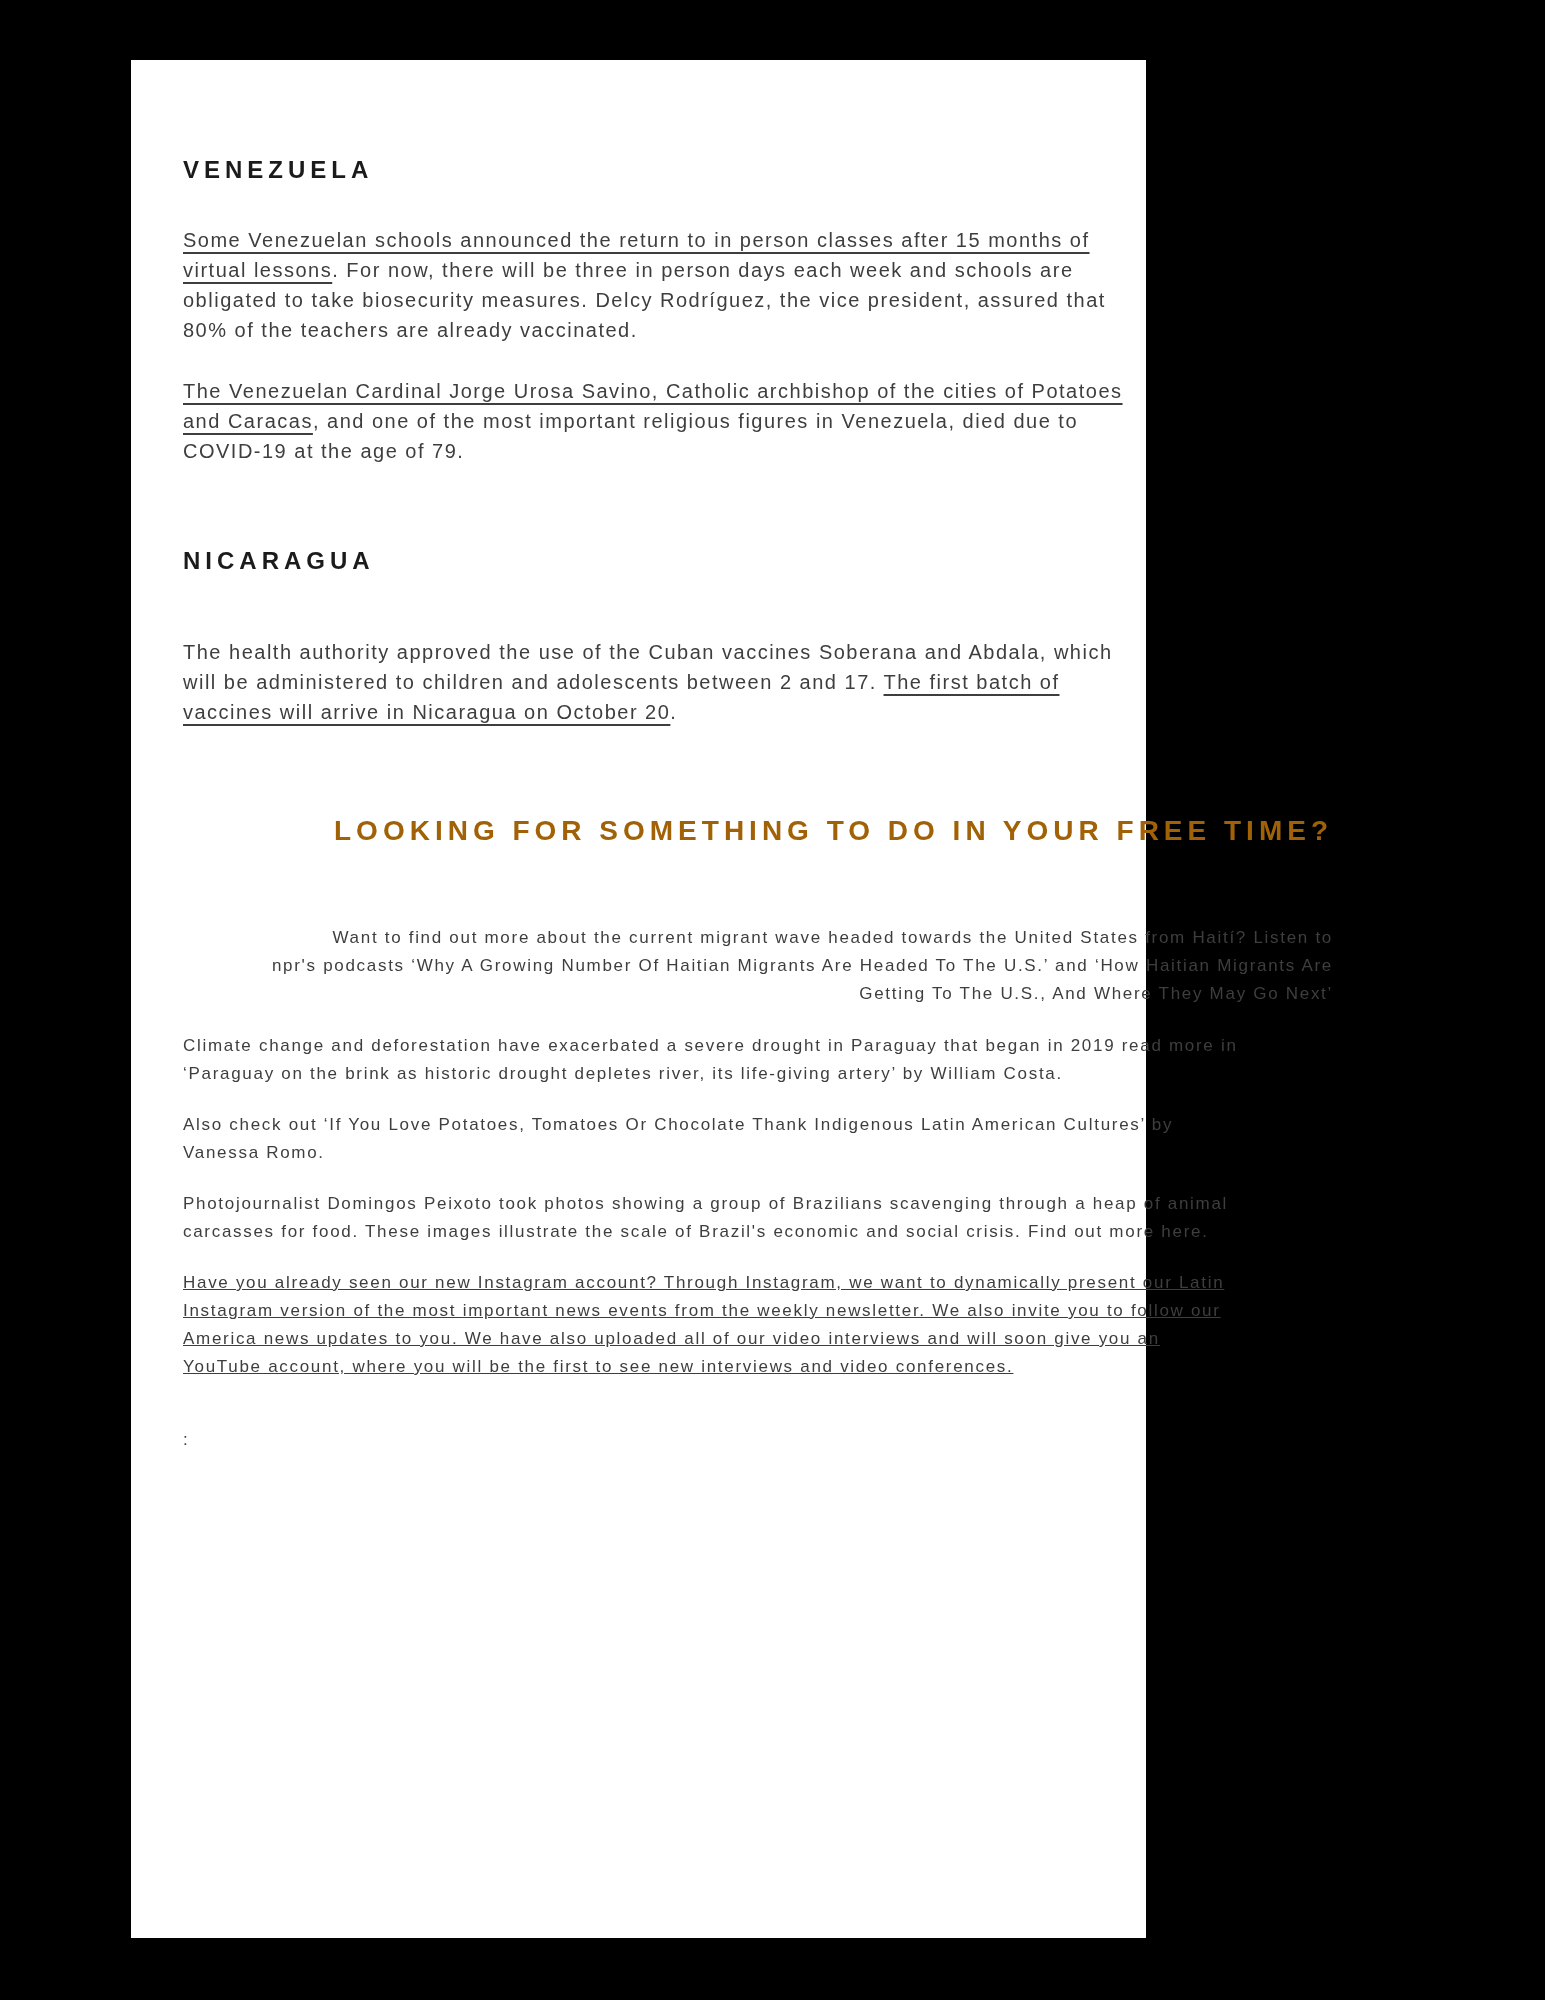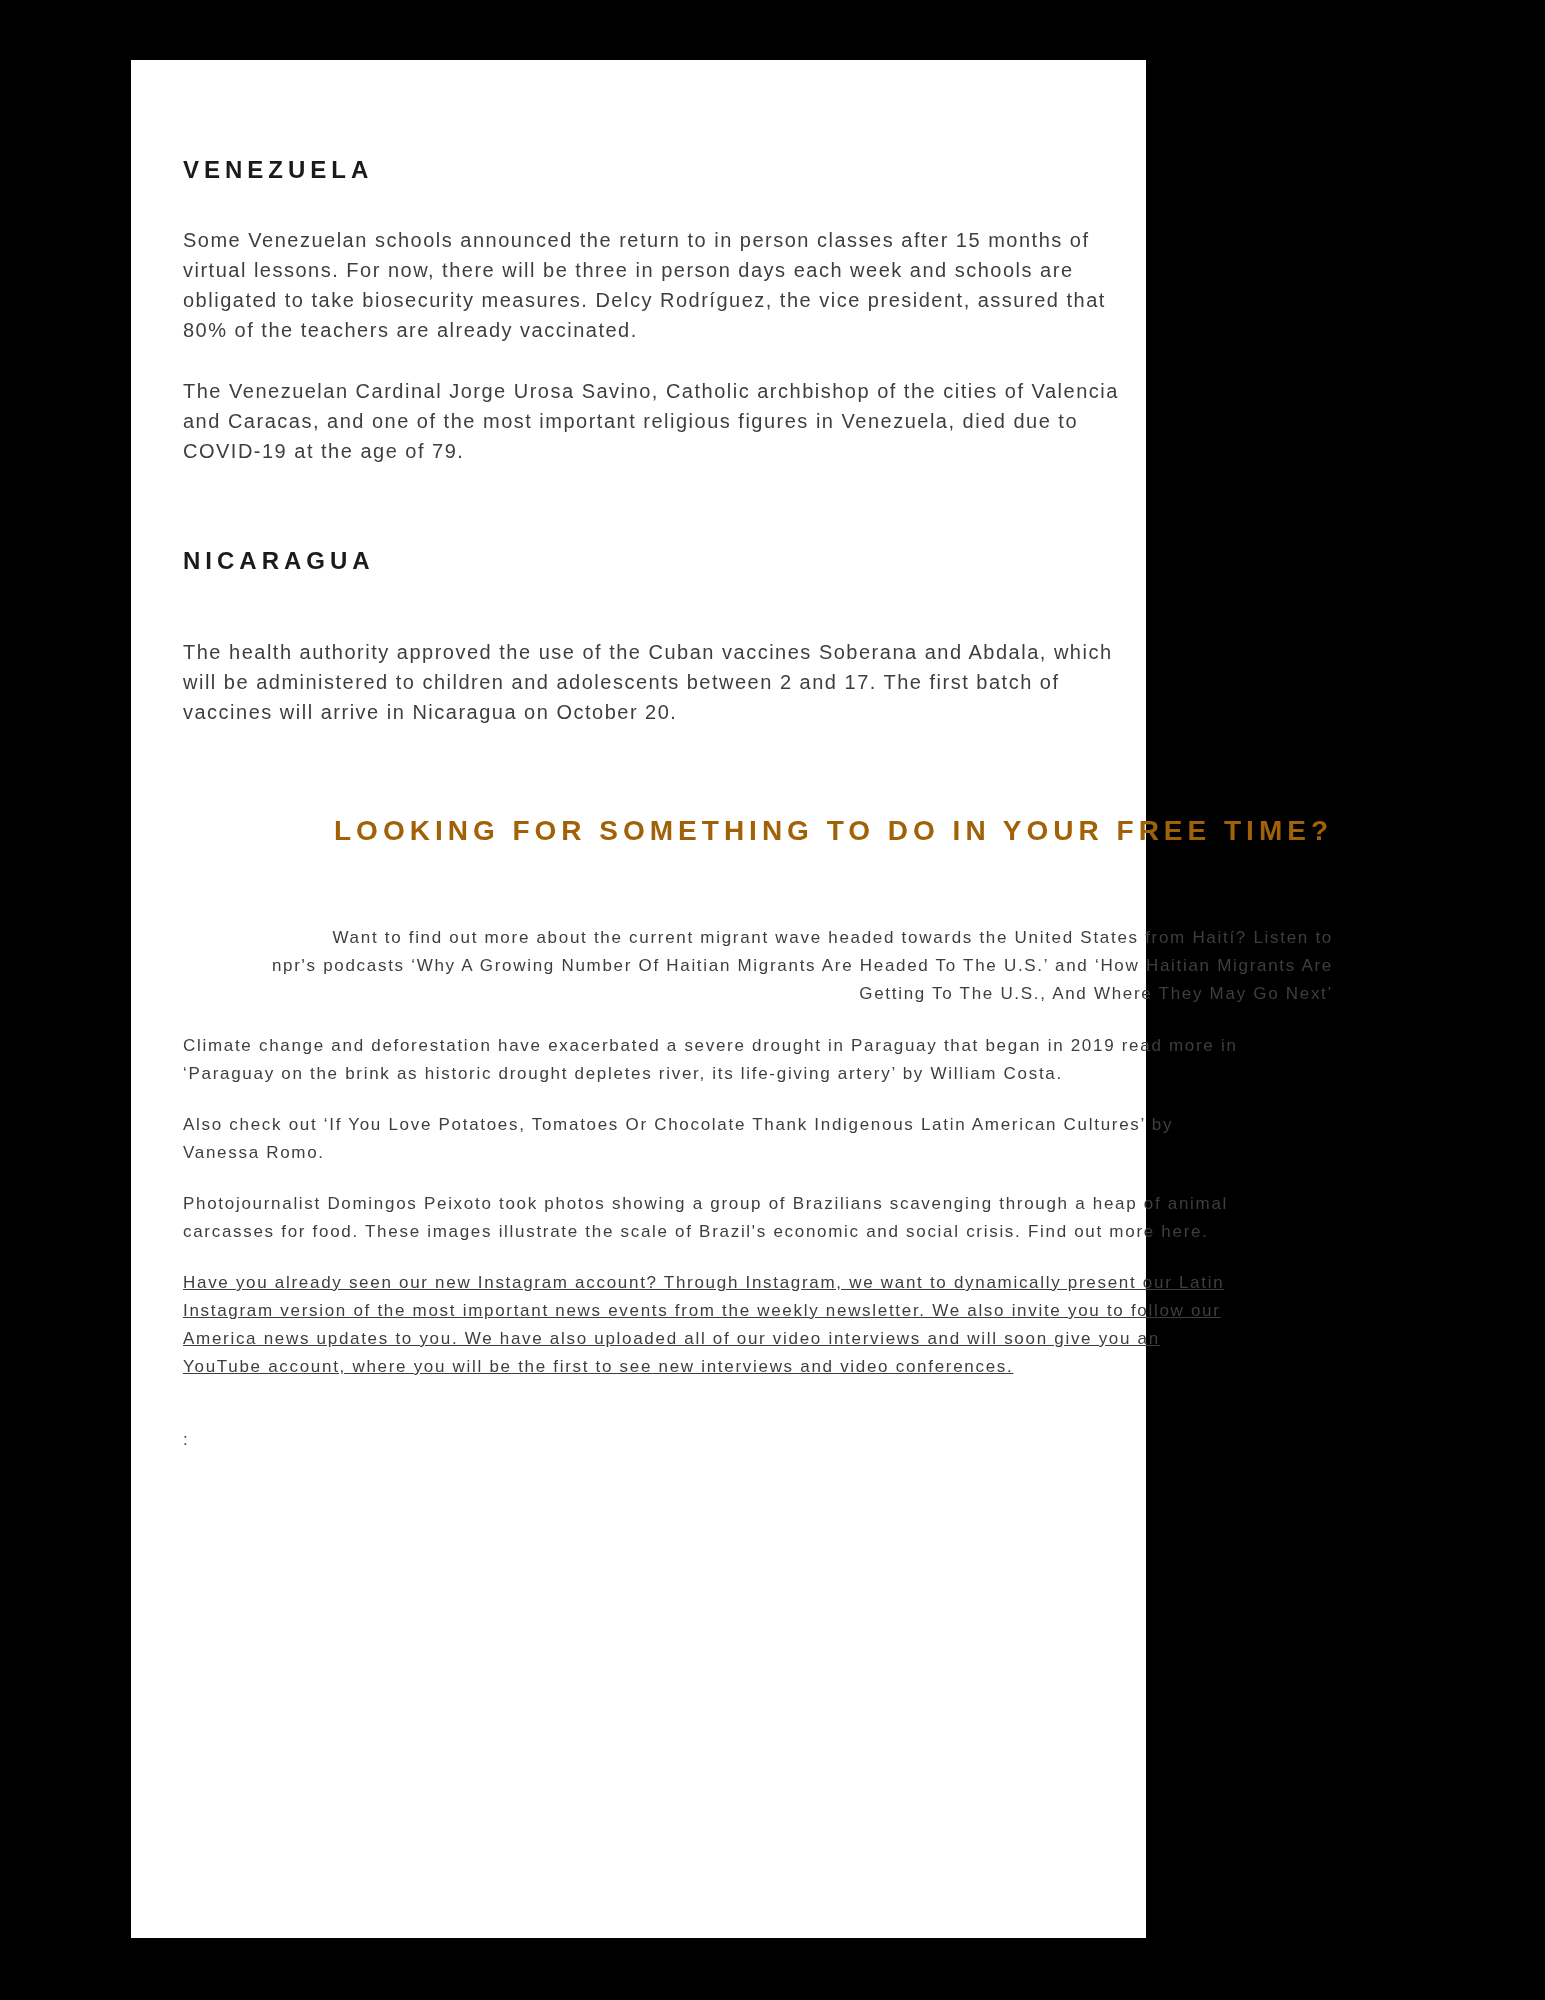--- a/index.html
+++ b/index.html
@@ -22,41 +22,42 @@
     letter-spacing:5px;line-height:1.15;
   }
   .h-center{
     font-weight:700;font-size:28px;color:#a16207;
     letter-spacing:5px;line-height:1.15;text-align:right;
   }
   .body-lg{font-size:20px;line-height:30px;color:#3e3e3e;letter-spacing:1.5px;}
   .body-sm{font-size:17px;line-height:28px;color:#3e3e3e;letter-spacing:1.7px;}
   .ln{white-space:pre;}
   .u{
+    text-decoration:underline;
     text-decoration-thickness:1.5px;
     text-underline-offset:5px;
     text-decoration-color:#3e3e3e;
   }
 </style>
 </head>
 <body>
 
 <div class="paper">
 
   <div class="block h-left" style="top:96px;">VENEZUELA</div>
 
   <div class="block body-lg" style="top:165px;">
     <div class="ln"><span class="u">Some Venezuelan schools announced the return to in person classes after 15 months of</span></div>
     <div class="ln"><span class="u">virtual lessons</span><span>. For now, there will be three in person days each week and schools are</span></div>
     <div class="ln"><span>obligated to take biosecurity measures. Delcy Rodríguez, the vice president, assured that</span></div>
     <div class="ln"><span>80% of the teachers are already vaccinated.</span></div>
   </div>
 
   <div class="block body-lg" style="top:316px;">
-    <div class="ln"><span class="u">The Venezuelan Cardinal Jorge Urosa Savino, Catholic archbishop of the cities of Valencia</span></div>
+    <div class="ln"><span class="u">The Venezuelan Cardinal Jorge Urosa Savino, Catholic archbishop of the cities of Potatoes</span></div>
     <div class="ln"><span class="u">and Caracas</span><span>, and one of the most important religious figures in Venezuela, died due to</span></div>
     <div class="ln"><span>COVID-19 at the age of 79.</span></div>
   </div>
 
   <div class="block h-left" style="top:487px;">NICARAGUA</div>
 
   <div class="block body-lg" style="top:560px;margin-top:17px;">
     <div class="ln"><span>The health authority approved the use of the Cuban vaccines Soberana and Abdala, which</span></div>
     <div class="ln"><span>will be administered to children and adolescents between 2 and 17. </span><span class="u">The first batch of</span></div>
     <div class="ln"><span class="u">vaccines will arrive in Nicaragua on October 20</span><span>.</span></div>

